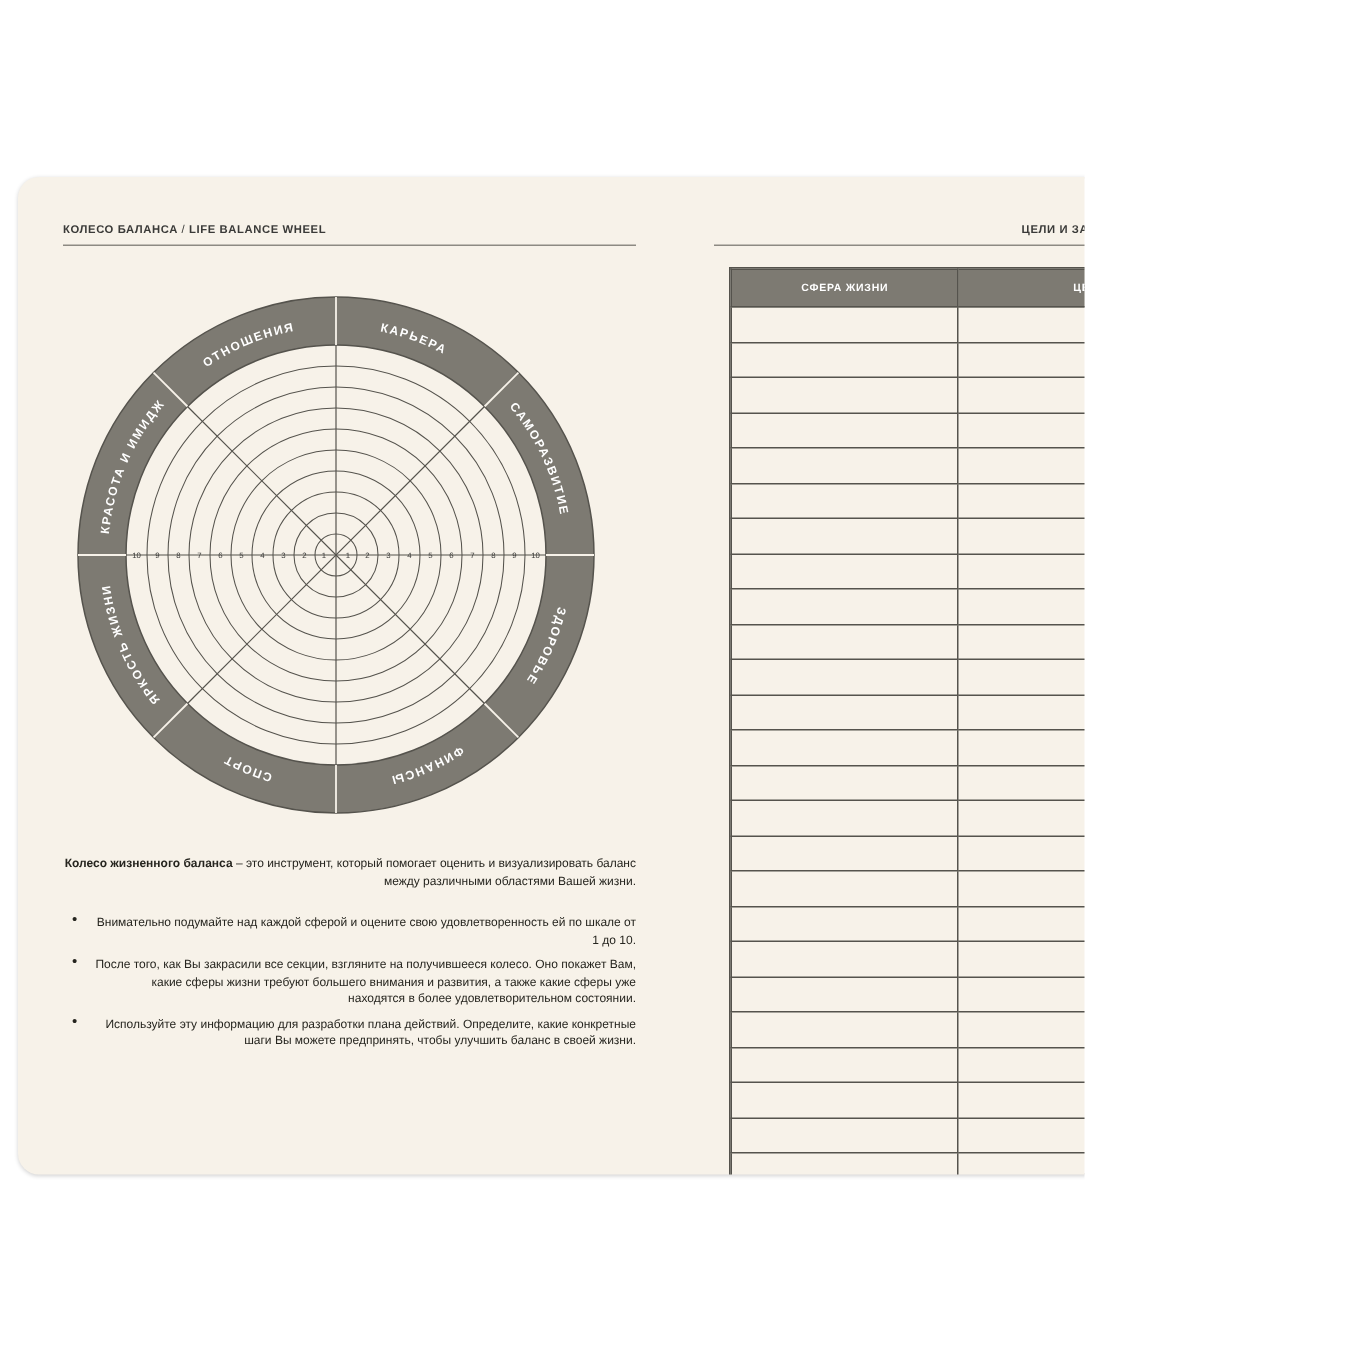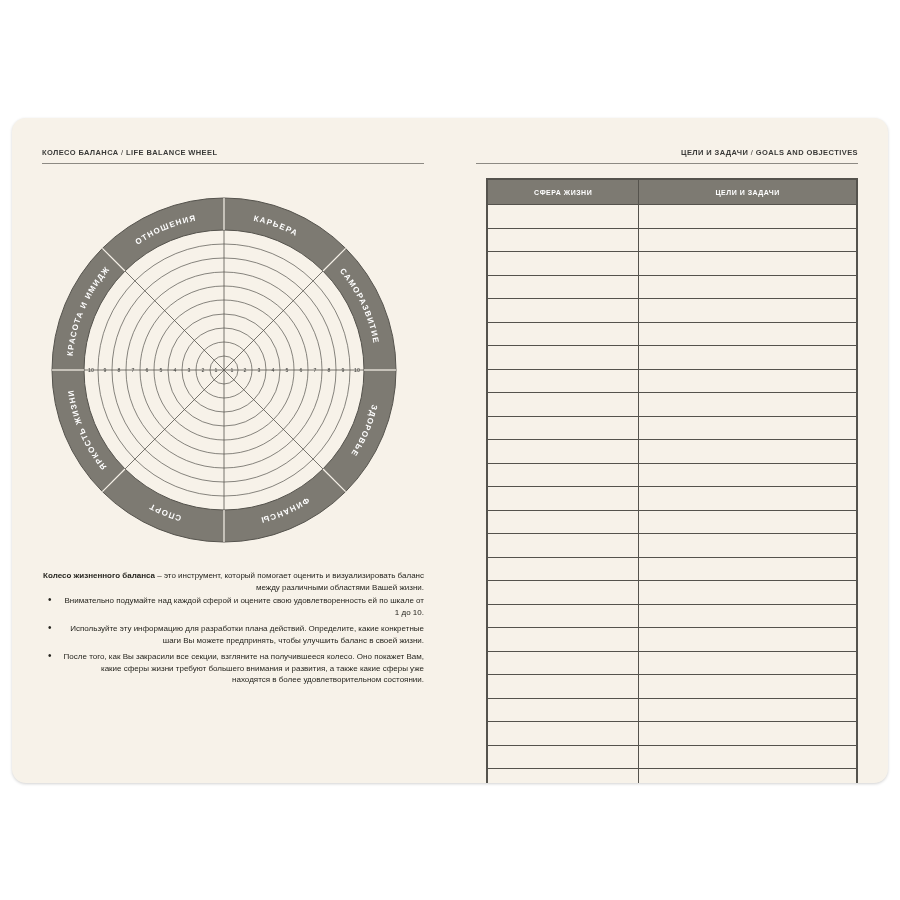--- a/index.html
+++ b/index.html
@@ -5,21 +5,21 @@
   html, body {
     margin: 0;
     padding: 0;
     width: 900px;
     height: 900px;
     background: #ffffff;
     font-family: "Liberation Sans", sans-serif;
   }
   #page {
     position: relative;
-    width: 900px;
+    width: 723px;
     height: 900px;
     background: #ffffff;
     overflow: hidden;
   }
   .spread {
     position: absolute;
     left: 12px;
     top: 118px;
     width: 876px;
     height: 665px;
@@ -68,21 +68,21 @@
     left: 30px;
     top: 452px;
     width: 382px;
     color: #26251f;
     font-size: 8px;
     line-height: 11.5px;
     text-align: right;
   }
   .desc .lead b { font-weight: bold; }
   .desc ul {
-    margin: 2px 0 0 0;
+    margin: 16px 0 0 0;
     padding: 0;
     list-style: none;
   }
   .desc li {
     position: relative;
     padding-left: 20px;
     margin-bottom: 5px;
   }
   .desc li:before {
     content: "\2022";
@@ -247,22 +247,22 @@
           </text>
         </svg>
       </div>
 
       <div class="desc">
         <div class="lead">
           <b>Колесо жизненного баланса</b><span> – это инструмент, который помогает оценить и визуализировать баланс между различными областями Вашей жизни.</span>
         </div>
         <ul>
           <li>Внимательно подумайте над каждой сферой и оцените свою удовлетворенность ей по шкале от 1 до 10.</li>
+          <li>После того, как Вы закрасили все секции, взгляните на получившееся колесо. Оно покажет Вам, какие сферы жизни требуют большего внимания и развития, а также какие сферы уже находятся в более удовлетворительном состоянии.</li>
           <li>Используйте эту информацию для разработки плана действий. Определите, какие конкретные шаги Вы можете предпринять, чтобы улучшить баланс в своей жизни.</li>
-          <li>После того, как Вы закрасили все секции, взгляните на получившееся колесо. Оно покажет Вам, какие сферы жизни требуют большего внимания и развития, а также какие сферы уже находятся в более удовлетворительном состоянии.</li>
         </ul>
       </div>
     </div>
 
     <div class="page-right">
 
       <div class="hdr" style="right:30px; top:30px; text-align:left;">
         <b>ЦЕЛИ И ЗАДАЧИ</b><span> / </span><b>GOALS AND OBJECTIVES</b>
       </div>
       <div class="hdr-rule" style="left:26px; top:45px; width:382px;"></div>

